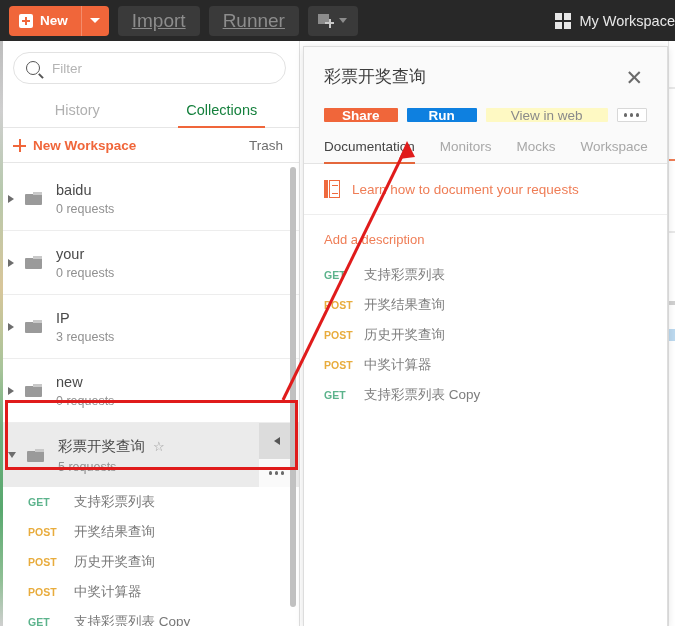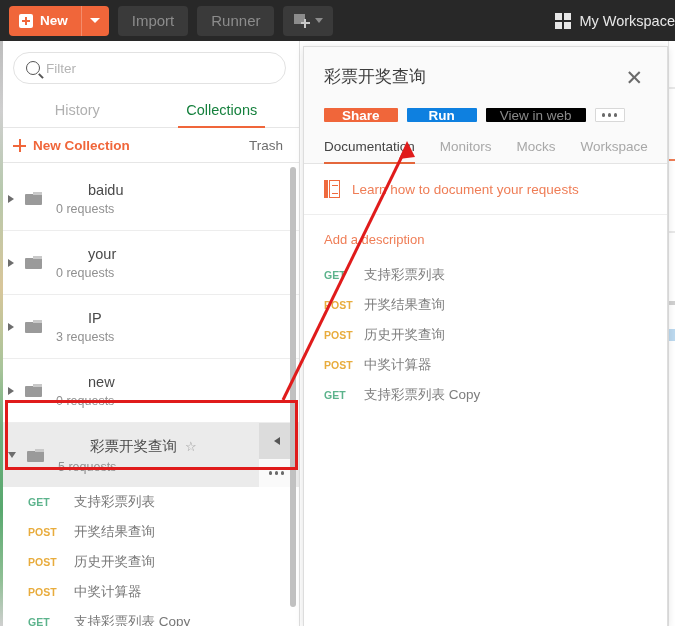--- a/index.html
+++ b/index.html
@@ -75,22 +75,23 @@
   }
   .tb-btn {
     height: 30px;
     margin-left: 9px;
     padding: 0 14px;
     background: #3a3a3a;
     border-radius: 4px;
     color: #8c8c8c;
     display: flex;
     align-items: center;
-    font-size: 15px;
-    cursor: pointer;
+    font-size: 19px;
+    cursor: pointer;
+    text-decoration: underline;
   }
   .tb-icon-btn {
     height: 30px;
     width: 50px;
     margin-left: 9px;
     background: #3a3a3a;
     border-radius: 4px;
     display: flex;
     align-items: center;
     justify-content: center;
@@ -172,21 +173,21 @@
   .filter-wrap {
     padding: 11px 13px 0 13px;
   }
   .filter-box {
     height: 30px;
     border: 1px solid #e2e2e2;
     border-radius: 16px;
     display: flex;
     align-items: center;
     padding: 0 12px;
-    gap: 4px;
+    gap: 10px;
     background: #fff;
   }
   .search-ico {
     width: 12px; height: 12px;
     border: 1.8px solid #555;
     border-radius: 50%;
     position: relative;
     flex: 0 0 auto;
   }
   .search-ico::after {
@@ -334,21 +335,20 @@
     width: 9px; height: 3px;
     background: #c9c9c9;
   }
   .coll-text { display: flex; flex-direction: column; gap: 4px; }
   .coll-name {
     font-size: 14.5px;
     color: #4a4a4a;
     display: flex;
     align-items: center;
     gap: 8px;
-    margin-left: 32px;
   }
   .star-ico { color: #9a9a9a; font-size: 13px; line-height: 1; }
   .coll-count { font-size: 12.5px; color: #909090; }
 
   .coll-side-btns {
     position: absolute;
     right: 5px; top: 0;
     width: 35px; height: 100%;
     display: flex;
     flex-direction: column;
@@ -462,21 +462,21 @@
     border-radius: 1px;
     display: flex;
     align-items: center;
     justify-content: center;
     font-size: 13.5px;
     cursor: pointer;
     box-sizing: border-box;
   }
   .btn-share { background: #f0663a; color: #fff; padding: 0 18px; font-weight: bold; }
   .btn-run { background: #0e80e0; color: #fff; padding: 0 22px; font-weight: bold; }
-  .btn-view { background: #000000; color: #8a8a8a; padding: 0 14px; }
+  .btn-view { background: #fef9c3; color: #8a8a8a; padding: 0 25px; }
   .btn-dots {
     background: #fff;
     border: 1px solid #d8d8d8;
     width: 30px;
     display: flex;
     align-items: center;
     justify-content: center;
     gap: 2.5px;
   }
   .btn-dots i {
@@ -638,21 +638,21 @@
   </div>
 
   <div class="tabs">
     <div class="tab">History</div>
     <div class="tab active">Collections</div>
   </div>
 
   <div class="sub-actions">
     <div class="new-collection">
       <span class="plus-orange"></span>
-      <span>New Collection</span>
+      <span>New Workspace</span>
     </div>
     <div class="trash-link">Trash</div>
   </div>
 
   <div class="coll-list">
 
     <div class="coll-row">
       <span class="arrow-right"></span>
       <span class="folder-ico"></span>
       <span class="coll-text">

